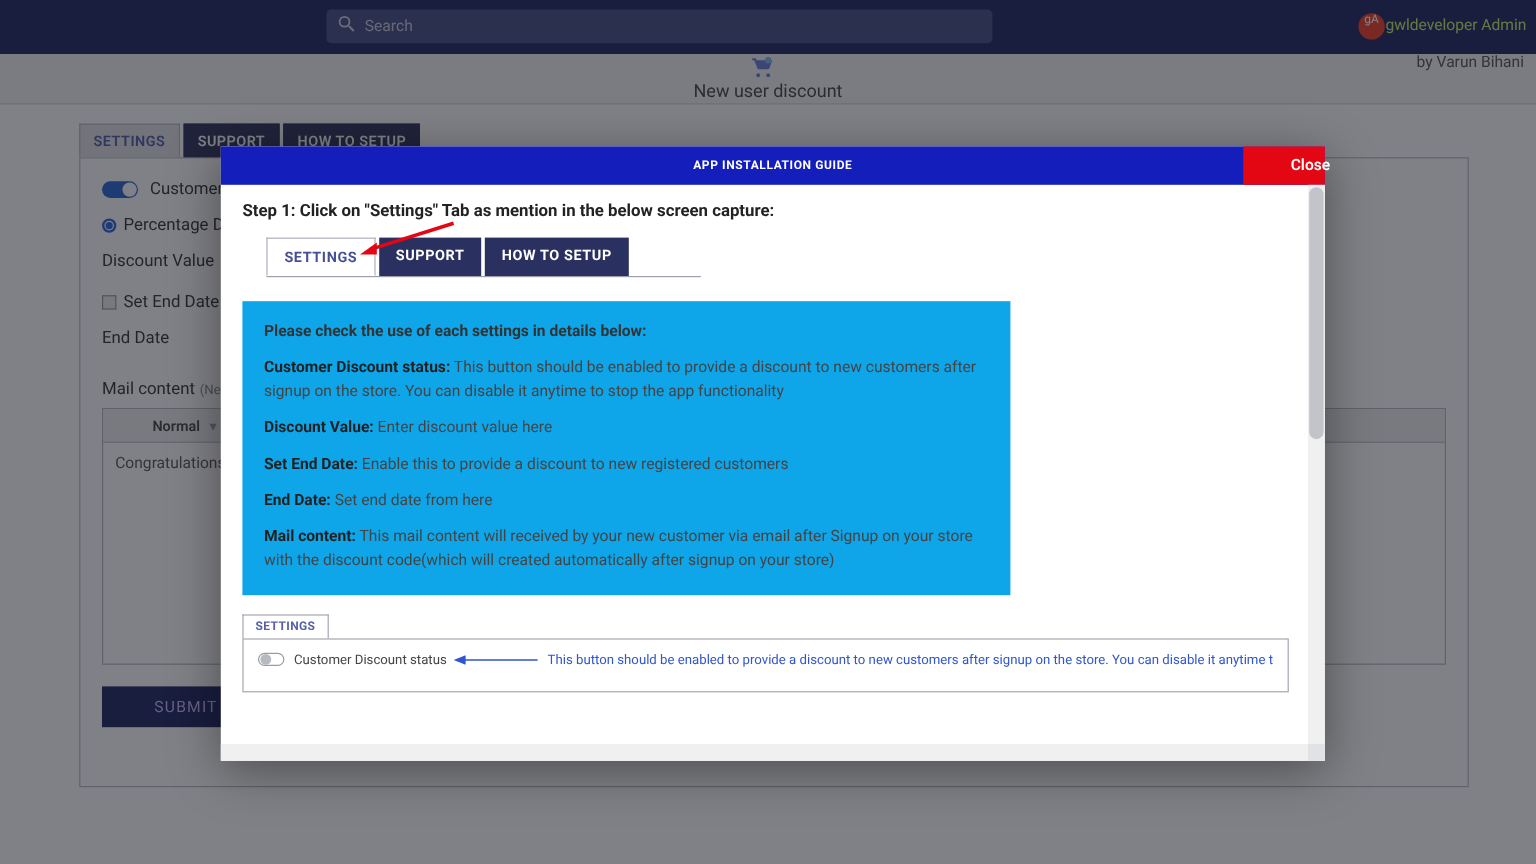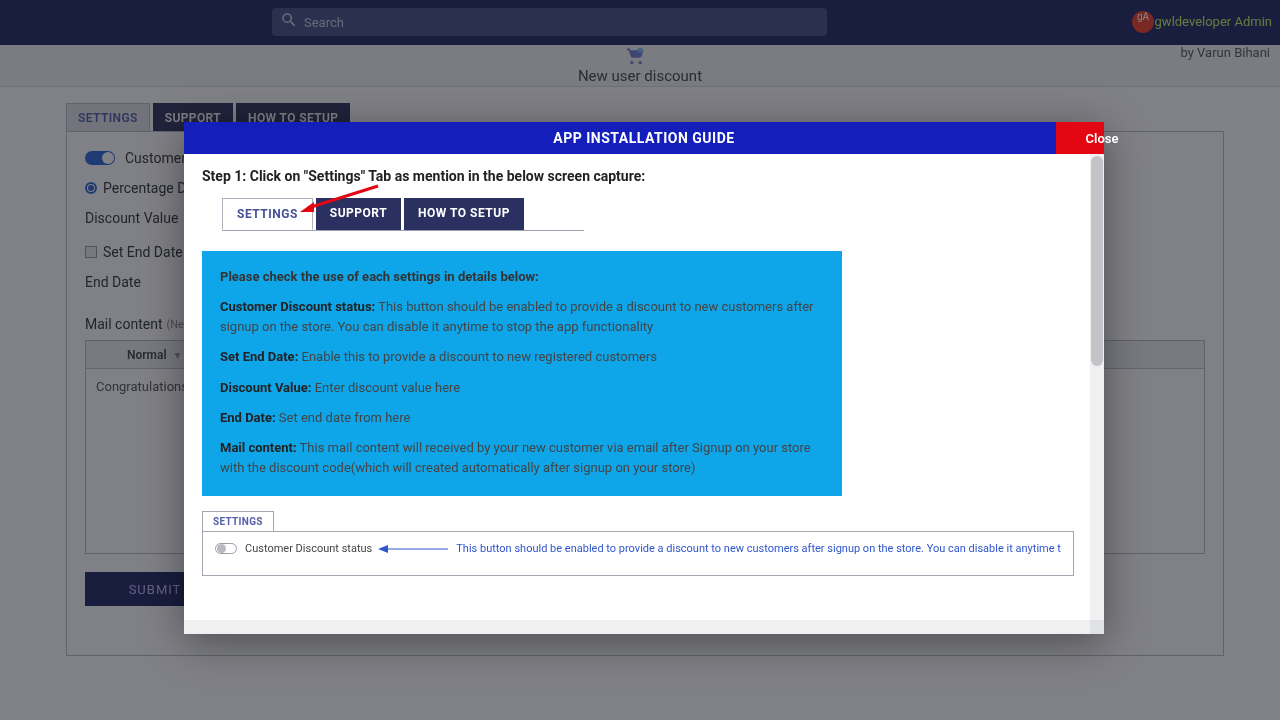--- a/index.html
+++ b/index.html
@@ -40,22 +40,22 @@
   .editor-tb .sel{font-weight:600; margin-right:8px;margin-left:33px;}
   .editor-body{ padding:10px; font-size:13px; color:#555;}
   .submit-btn{ margin-top:18px; width:140px; height:34px; background:#1c2260; color:#c4b5fd; font-size:13px; letter-spacing:1px; border:none;}
 
   
   .dim { position:absolute; inset:0; background:rgba(24,26,35,.55); }
 
   
   .modal { position:absolute; left:184px; top:122px; width:920px; height:512px; background:#fff; box-shadow:0 8px 40px rgba(0,0,0,.4); display:flex; flex-direction:column; }
   .modal-header{ height:32px; background:#141fbb; color:#fff; display:flex; align-items:center; position:relative;}
-  .modal-title{ position:absolute; left:0; right:0; text-align:center; font-size:14px; font-weight:700; letter-spacing:.5px;}
-  .modal-close{ position:absolute; right:0; top:0; width:48px; height:32px; background:#e30613; color:#fff; font-size:13px; font-weight:600; display:flex; align-items:center; justify-content:center; cursor:pointer;padding-left:44px;}
+  .modal-title{ position:absolute; left:0; right:0; text-align:center; font-size:10px; font-weight:700; letter-spacing:.5px;}
+  .modal-close{ position:absolute; right:0; top:0; width:68px; height:32px; background:#e30613; color:#fff; font-size:13px; font-weight:600; display:flex; align-items:center; justify-content:center; cursor:pointer;padding-left:44px;}
   .modal-body{ flex:1; overflow:auto; padding:14px 18px 0 18px; position:relative;}
   .modal-scrollbar{ position:absolute; right:0; top:32px; width:14px; height:480px; background:#f0f0f0;}
   .modal-thumb{ position:absolute; right:1px; top:34px; width:12px; height:210px; background:#c2c4c9; border-radius:6px;}
 
   .step{ font-size:14px; color:#222; font-weight:700; margin-bottom:14px;}
 
   .inner-tabs { display:flex; margin-left:20px;}
   .inner-tab{ padding:8px 14px; font-size:12px; font-weight:700; letter-spacing:.5px;}
   .inner-tab.active{ background:#fff; color:#465194; border:1px solid #aeb1bc; border-bottom:1px solid #fff;}
   .inner-tab.dark{ background:#2a3060; color:#fff;}
@@ -169,22 +169,22 @@
       <svg style="position:absolute; left:98px; top:-14px; width:80px; height:30px;">
         <line x1="78" y1="2" x2="8" y2="24" stroke="#e30613" stroke-width="3"></line>
         <polygon points="0,28 14,18 14,28" fill="#e30613"></polygon>
       </svg>
     </div>
 
 
     <div class="graybox">
       <div class="lead">Please check the use of each settings in details below:</div>
       <p><b>Customer Discount status:</b><span> This button should be enabled to provide a discount to new customers after signup on the store. You can disable it anytime to stop the app functionality</span></p>
+      <p><b>Discount Value:</b><span> Enter discount value here</span></p>
       <p><b>Set End Date:</b><span> Enable this to provide a discount to new registered customers</span></p>
-      <p><b>Discount Value:</b><span> Enter discount value here</span></p>
       <p><b>End Date:</b><span> Set end date from here</span></p>
       <p style="margin-bottom:0;"><b>Mail content:</b><span> This mail content will received by your new customer via email after Signup on your store with the discount code(which will created automatically after signup on your store)</span></p>
     </div>
 
     <div class="set-strip">
       <span class="strip-tab">SETTINGS</span>
       <div class="strip-panel">
         <div class="strip-row">
           <span class="mini-switch"></span>
           <span>Customer Discount status</span>

